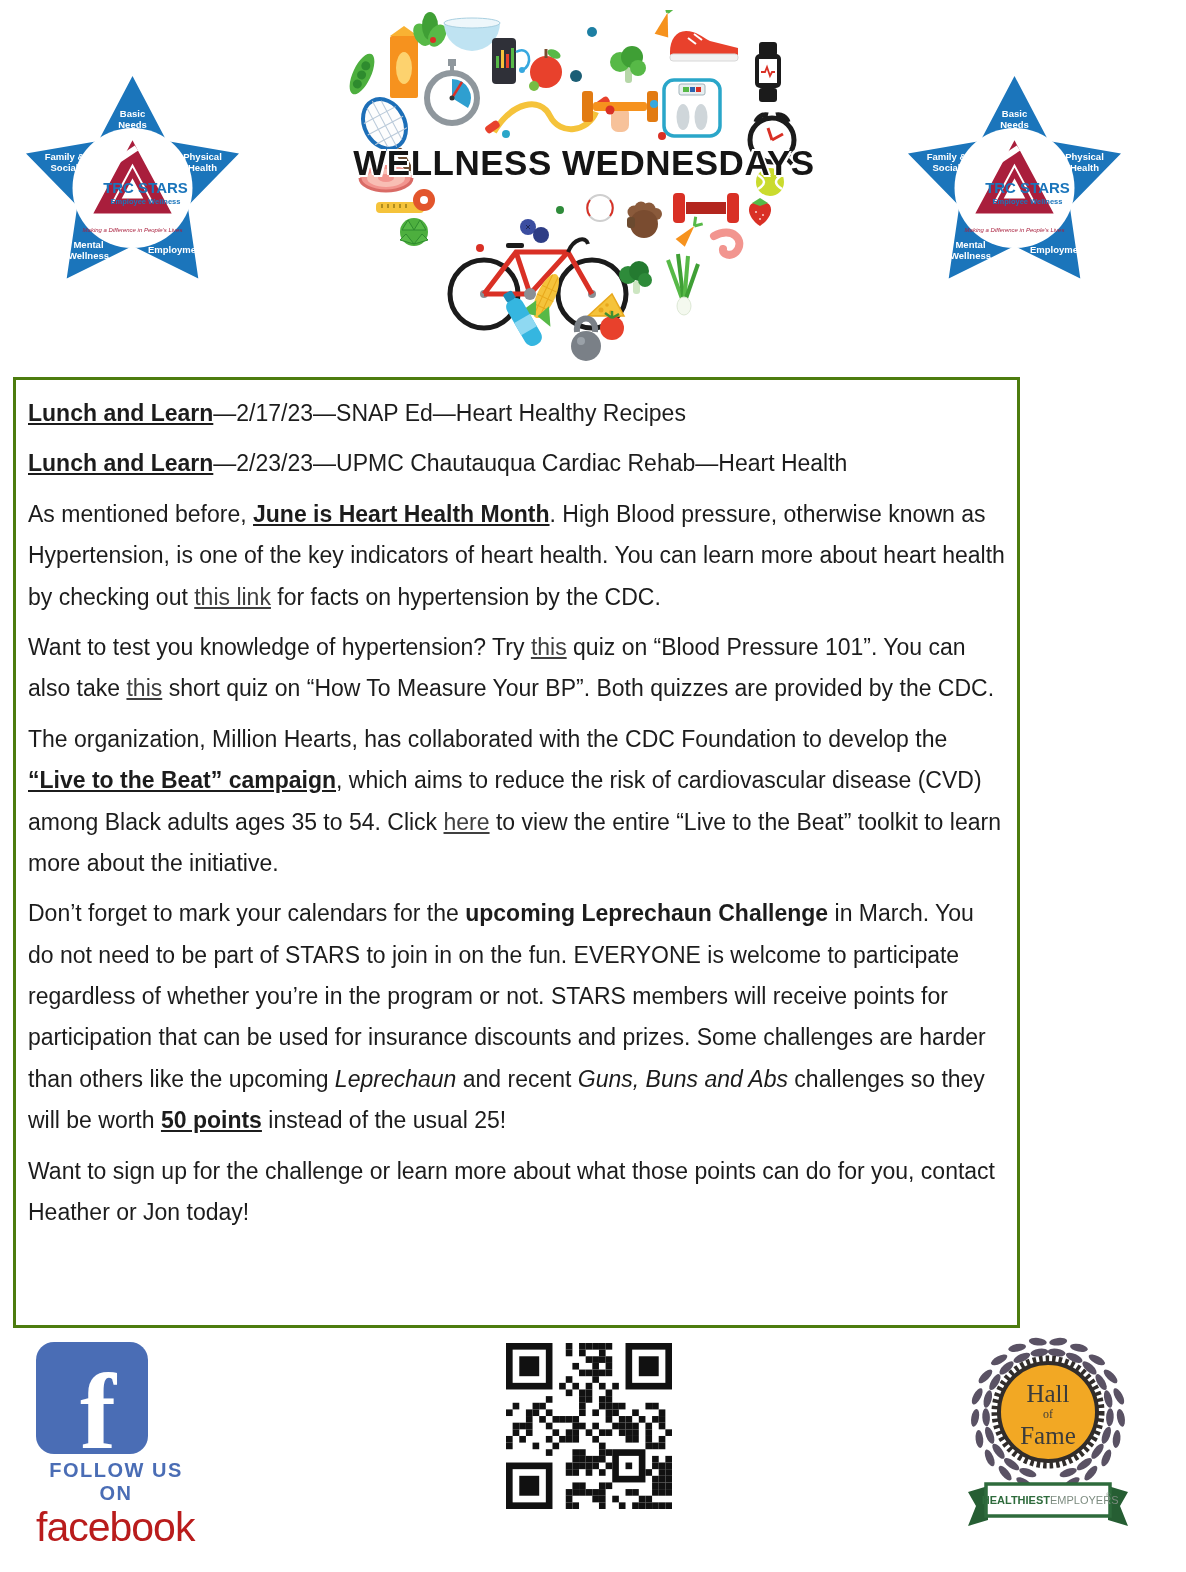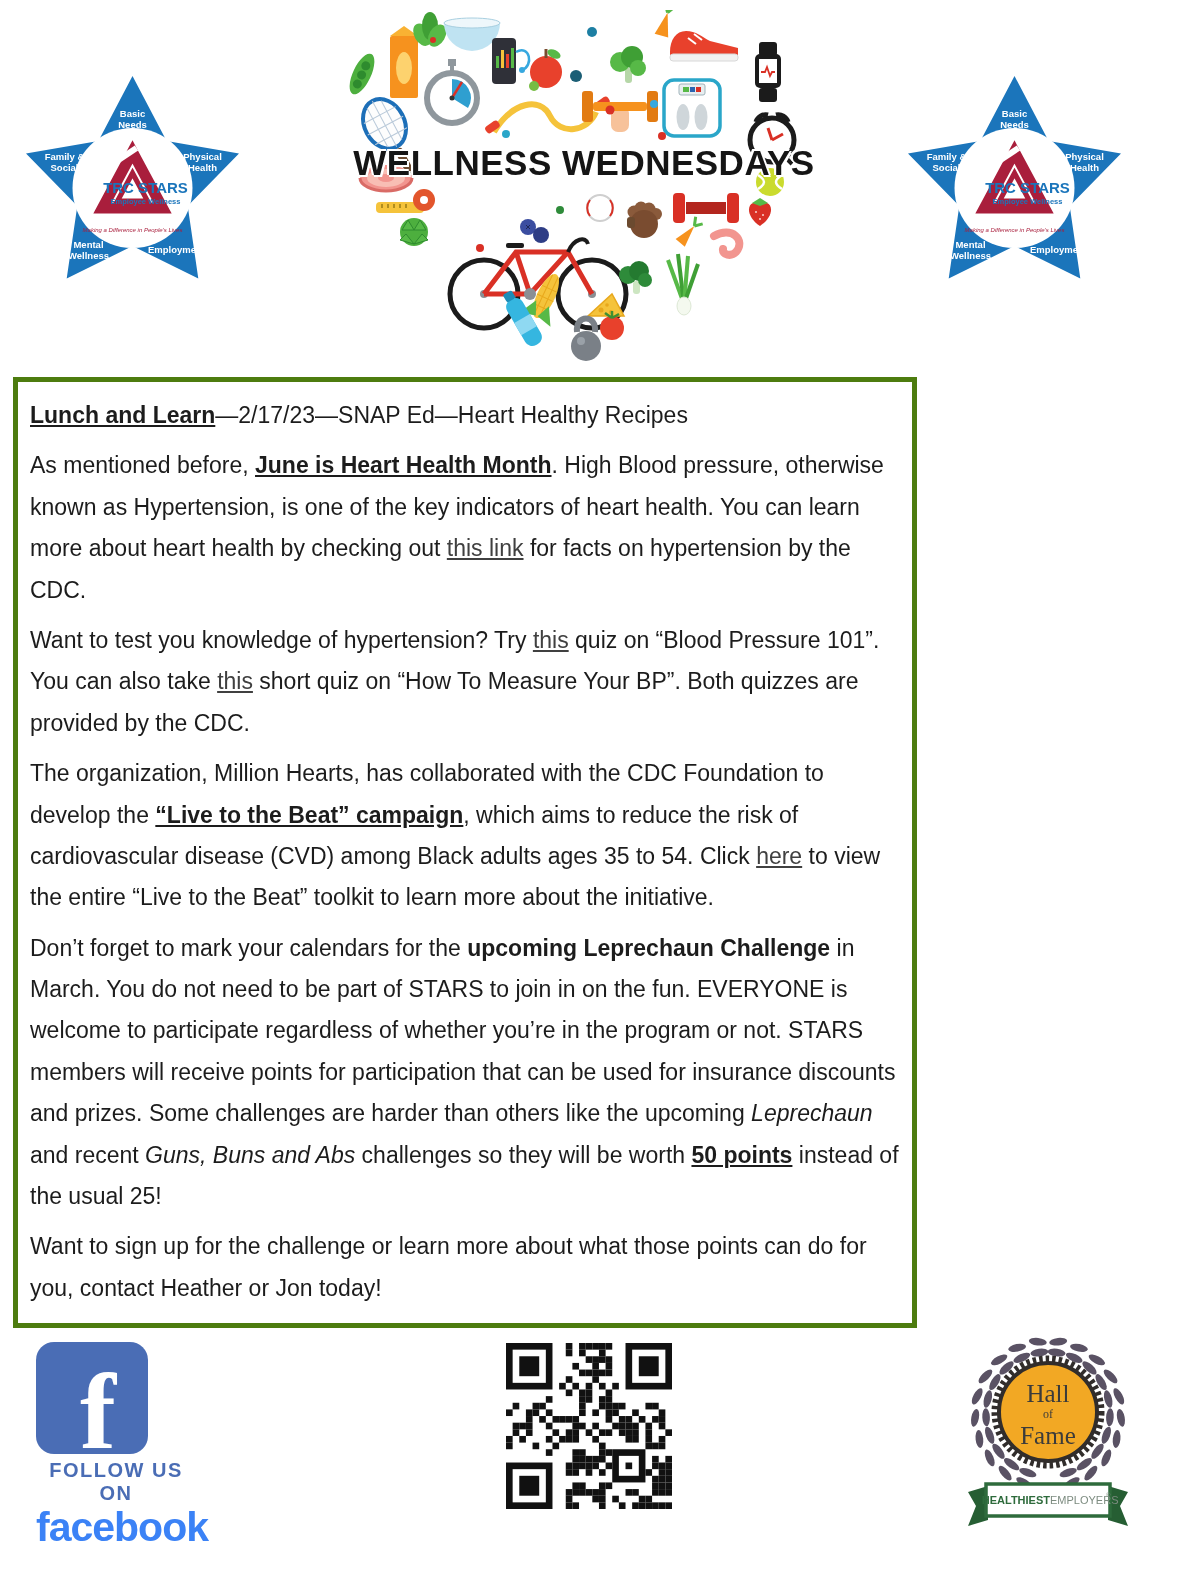--- a/index.html
+++ b/index.html
@@ -16,35 +16,35 @@
   .star-sub{fill:#1b75bb;font-weight:bold;font-size:7.5px;text-anchor:middle;}
   .star-tag{fill:#a91e3c;font-style:italic;font-size:6px;text-anchor:middle;}
 
   .collage{position:absolute;left:346px;top:10px;width:476px;height:366px;}
   .collage svg{width:100%;height:100%;}
   .collage-title{position:absolute;left:0;top:133px;width:100%;text-align:center;
      font-size:35px;font-weight:800;letter-spacing:.5px;color:#151515;
      text-shadow:2px 0 0 #fff,-2px 0 0 #fff,0 2px 0 #fff,0 -2px 0 #fff,2px 2px 0 #fff,-2px -2px 0 #fff;}
 
   
-  .textbox{position:absolute;left:13px;top:377px;width:904px;height:951px;
-     border:5px solid #4d7c0f;box-sizing:border-box;padding:4px 12px 0 12px;overflow:hidden;
+  .textbox{position:absolute;left:13px;top:377px;width:1007px;height:951px;
+     border:3px solid #4d7c0f;box-sizing:border-box;padding:4px 12px 0 12px;overflow:hidden;
      font-size:23px;line-height:1.8;}
   .textbox p{margin:9px 0;}
   .run-bu{font-weight:bold;text-decoration:underline;}
   .run-b{font-weight:bold;}
   .run-i{font-style:italic;margin-top:31px;}
   .run-link{color:#404040;text-decoration:underline;cursor:pointer;}
 
   
   .fb-block{position:absolute;left:36px;top:1342px;width:160px;text-align:left;}
   .fb-logo{width:112px;height:112px;border-radius:18px;background:#4a6db5;position:relative;cursor:pointer;}
   .fb-logo svg{width:100%;height:100%;}
   .fb-follow{margin-top:5px;color:#4a6db5;font-weight:bold;font-size:20px;letter-spacing:1.5px;text-align:center;}
-  .fb-word{margin-top:2px;color:#3b82f6;font-weight:bold;font-size:41px;letter-spacing:-1px;line-height:1;cursor:pointer;}
+  .fb-word{margin-top:2px;color:#b91c1c;font-weight:normal;font-size:41px;letter-spacing:-1px;line-height:1;cursor:pointer;}
 
   .qr-block{position:absolute;left:506px;top:1343px;width:166px;height:166px;}
   .hof-block{position:absolute;left:960px;top:1334px;width:176px;height:200px;}
   .hof-block svg{width:100%;height:100%;}
   .hof-name{font-family:"Liberation Serif",serif;fill:#3b3b3b;text-anchor:middle;}
   .hof-banner-bold{font-weight:bold;font-size:11px;fill:#2e6b3c;}
   .hof-banner-rest{font-size:11px;fill:#7d8c80;}
 </style>
 </head>
 <body>
@@ -340,20 +340,21 @@
       <text class="star-label" x="190" y="100">Physical</text>
       <text class="star-label" x="190" y="111">Health</text>
       <text class="star-label" x="76" y="188">Mental</text>
       <text class="star-label" x="76" y="199">Wellness</text>
       <text class="star-label" x="164" y="193">Employment</text>
     </svg>
   </div>
 
   <main class="textbox">
     <p><span class="run-bu">Lunch and Learn</span><span>—2/17/23—SNAP Ed—Heart Healthy Recipes</span></p>
+    <p><span class="run-bu">Lunch and Learn</span><span>—2/23/23—UPMC Chautauqua Cardiac Rehab—Heart Health</span></p>
     <p><span>As mentioned before, </span><span class="run-bu">June is Heart Health Month</span><span>. High Blood pressure, otherwise known as Hypertension, is one of the key indicators of heart health. You can learn more about heart health by checking out </span><span class="run-link">this link</span><span> for facts on hypertension by the CDC.</span></p>
     <p><span>Want to test you knowledge of hypertension? Try </span><span class="run-link">this</span><span> quiz on “Blood Pressure 101”. You can also take </span><span class="run-link">this</span><span> short quiz on “How To Measure Your BP”. Both quizzes are provided by the CDC.</span></p>
     <p><span>The organization, Million Hearts, has collaborated with the CDC Foundation to develop the </span><span class="run-bu">“Live to the Beat” campaign</span><span>, which aims to reduce the risk of cardiovascular disease (CVD) among Black adults ages 35 to 54. Click </span><span class="run-link">here</span><span> to view the entire “Live to the Beat” toolkit to learn more about the initiative.</span></p>
     <p><span>Don’t forget to mark your calendars for the </span><span class="run-b">upcoming Leprechaun Challenge</span><span> in March. You do not need to be part of STARS to join in on the fun. EVERYONE is welcome to participate regardless of whether you’re in the program or not. STARS members will receive points for participation that can be used for insurance discounts and prizes. Some challenges are harder than others like the upcoming </span><span class="run-i">Leprechaun</span><span> and recent </span><span class="run-i">Guns, Buns and Abs</span><span> challenges so they will be worth </span><span class="run-bu">50 points</span><span> instead of the usual 25!</span></p>
     <p><span>Want to sign up for the challenge or learn more about what those points can do for you, contact Heather or Jon today!</span></p>
   </main>
 
   <div class="fb-block">
     <div class="fb-logo">
       <svg viewBox="0 0 112 112">

